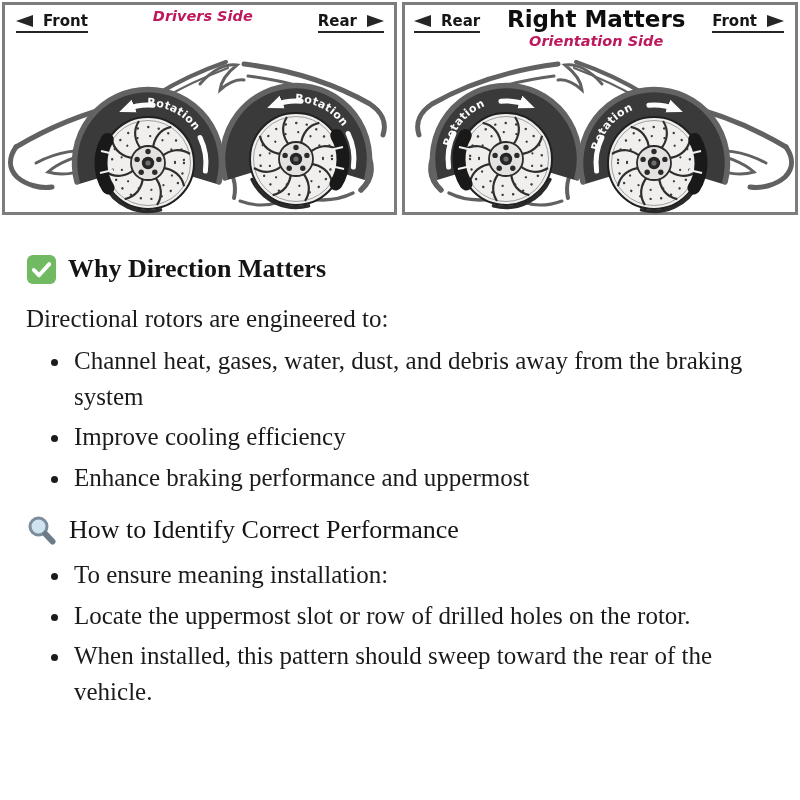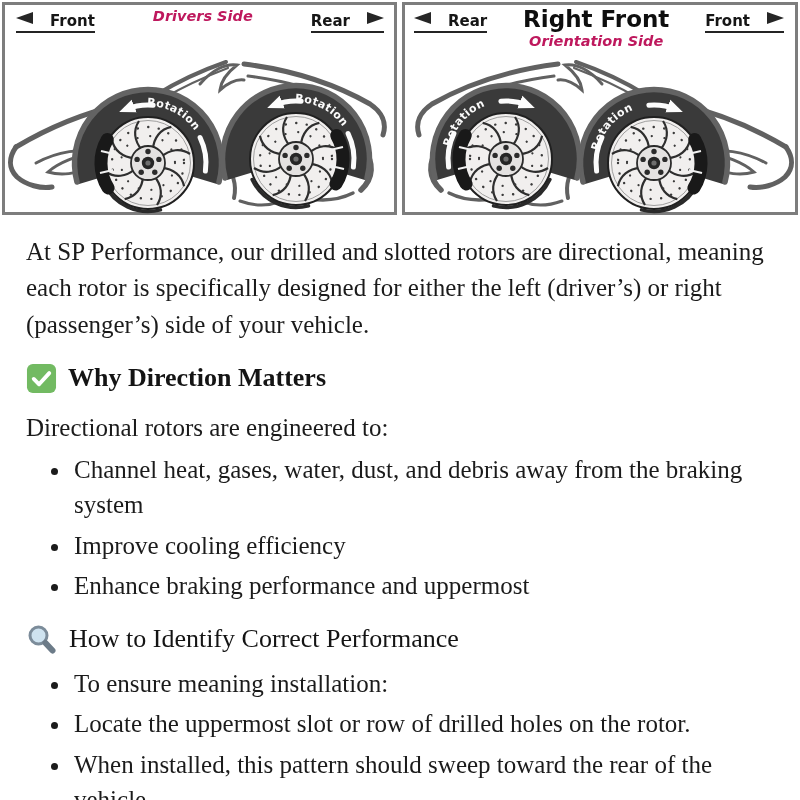--- a/index.html
+++ b/index.html
@@ -5,21 +5,21 @@
   html, body { margin:0; padding:0; width:800px; background:#ffffff; }
   body { font-family:"Liberation Serif", serif; color:#1b1b1b; }
 
   
   .figure { position:relative; width:800px; height:218px; background:#fff; }
   .figure svg.diagram { position:absolute; left:0; top:0; }
   .panel-head { position:absolute; top:7px; display:flex; justify-content:space-between;
                 align-items:flex-start; font-family:"DejaVu Sans", sans-serif; }
   .panel-head.left  { left:16px;  width:368px; }
   .panel-head.right { left:414px; width:370px; }
-  .dir { display:flex; gap:17px; margin-top:5px;
+  .dir { display:flex; align-items:center; gap:10px; margin-top:5px;
          border-bottom:2.5px solid #242424; padding-bottom:1px; }
   .dir span { font-weight:bold; font-size:15px; color:#161616; }
   .tri-l { width:0; height:0; border-top:6px solid transparent; border-bottom:6px solid transparent;
            border-right:17px solid #262626; }
   .tri-r { width:0; height:0; border-top:6px solid transparent; border-bottom:6px solid transparent;
            border-left:17px solid #262626; }
   .head-center { text-align:center; }
   .panel-title { font-size:23px; font-weight:bold; color:#0e0e0e; line-height:1.1; }
   .panel-sub { font-size:14.5px; font-weight:bold; font-style:italic; color:#be185d; margin-top:1px; }
 
@@ -175,33 +175,32 @@
       <div class="tri-r"></div>
     </div>
   </div>
 
   <div class="panel-head right">
     <div class="dir">
       <div class="tri-l"></div>
       <span>Rear</span>
     </div>
     <div class="head-center">
-      <div class="panel-title">Right Front</div>
+      <div class="panel-title">Right Matters</div>
       <div class="panel-sub">Orientation Side</div>
     </div>
     <div class="dir">
       <span>Front</span>
       <div class="tri-r"></div>
     </div>
   </div>
 </div>
 
 <div class="article">
 
-  <p class="intro">At SP Performance, our drilled and slotted rotors are directional, meaning each rotor is specifically designed for either the left (driver’s) or right (passenger’s) side of your vehicle.</p>
 
   <h2 class="sec-head bold">
     <span class="emoji">
       <svg width="31" height="31" viewBox="0 0 32 32">
         <rect x="1" y="1" width="30" height="30" rx="6" fill="#72ba62"></rect>
         <path d="M8 16.5 L13.5 22 L24 10.5" fill="none" stroke="#ffffff" stroke-width="4" stroke-linecap="round" stroke-linejoin="round"></path>
       </svg>
     </span>
     <span>Why Direction Matters</span>
   </h2>

